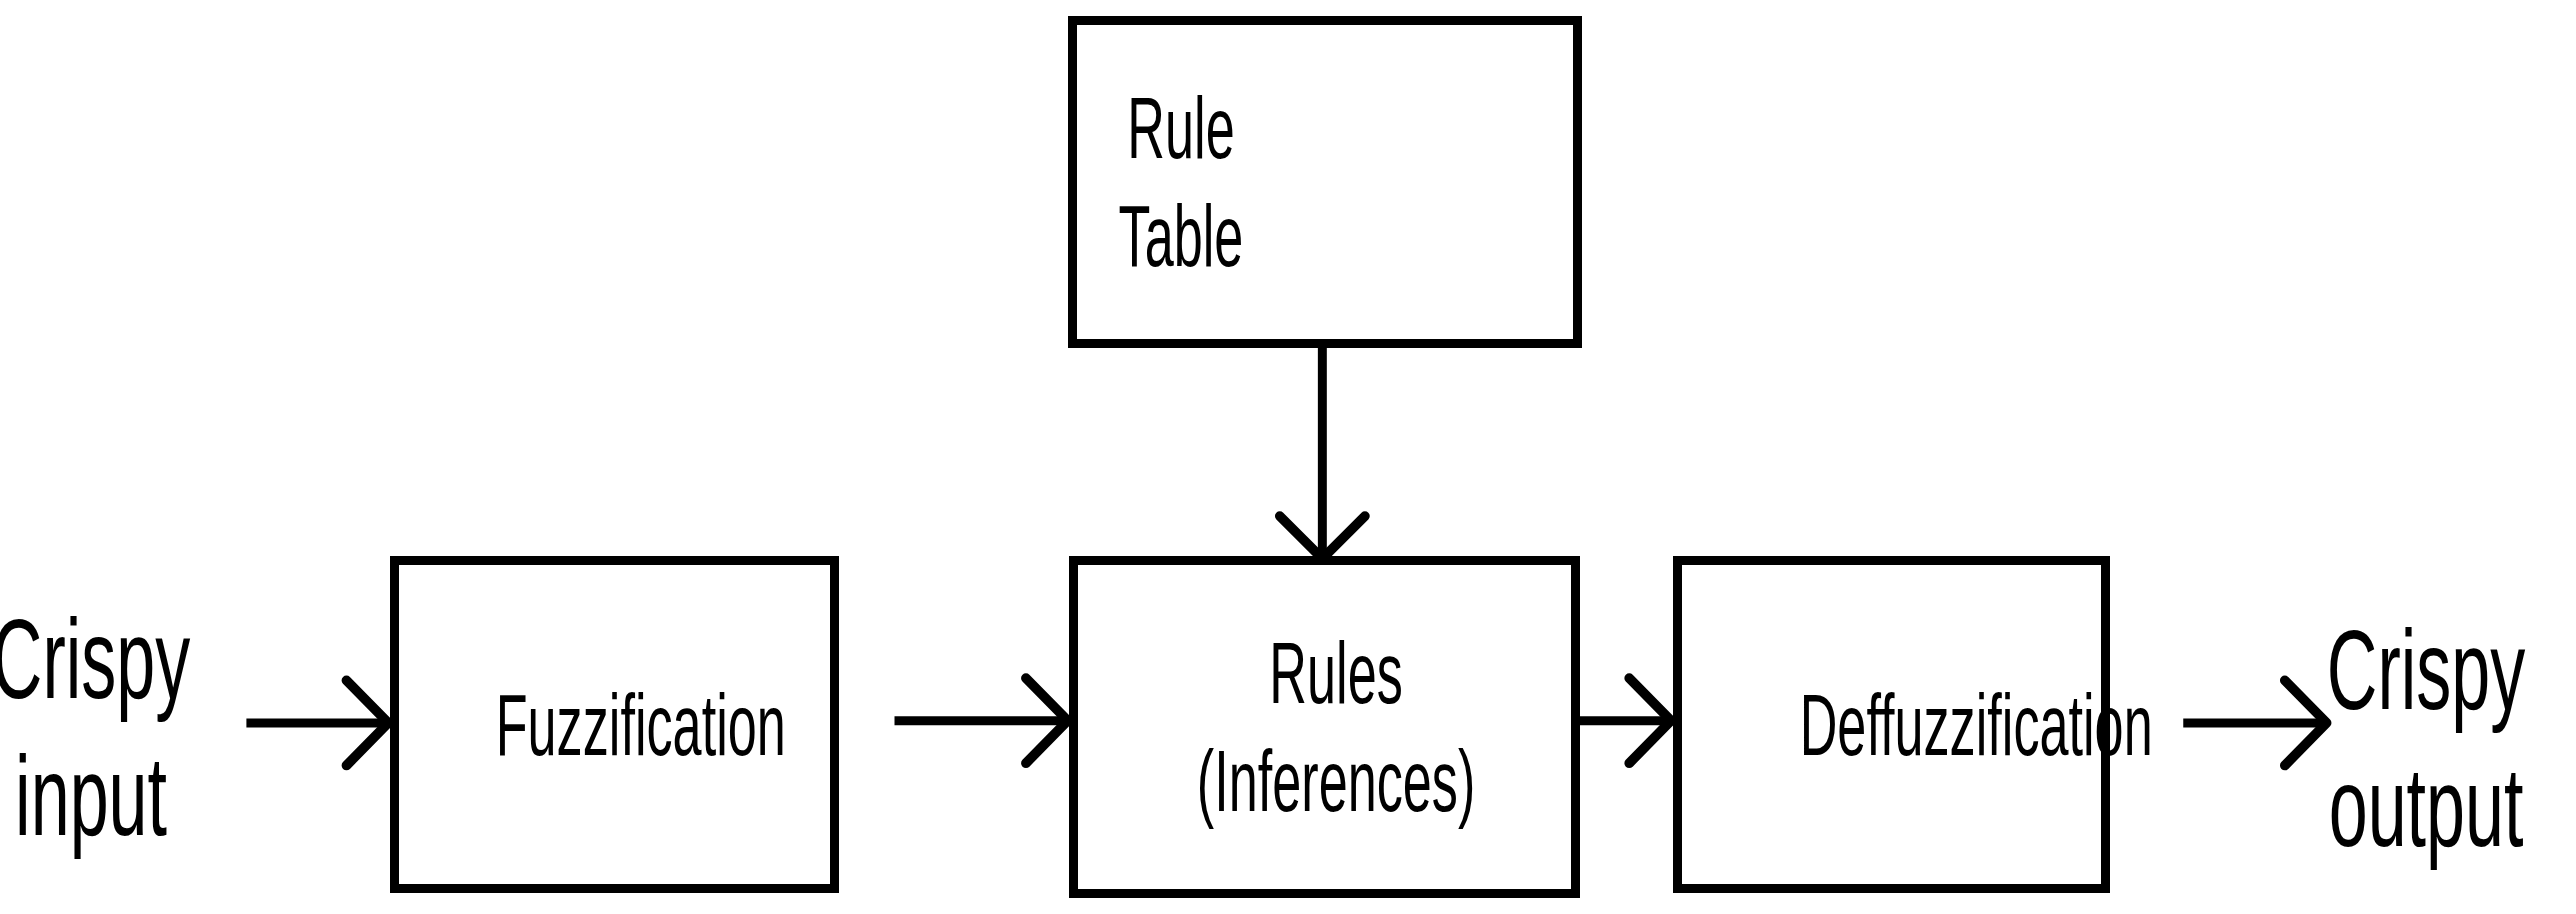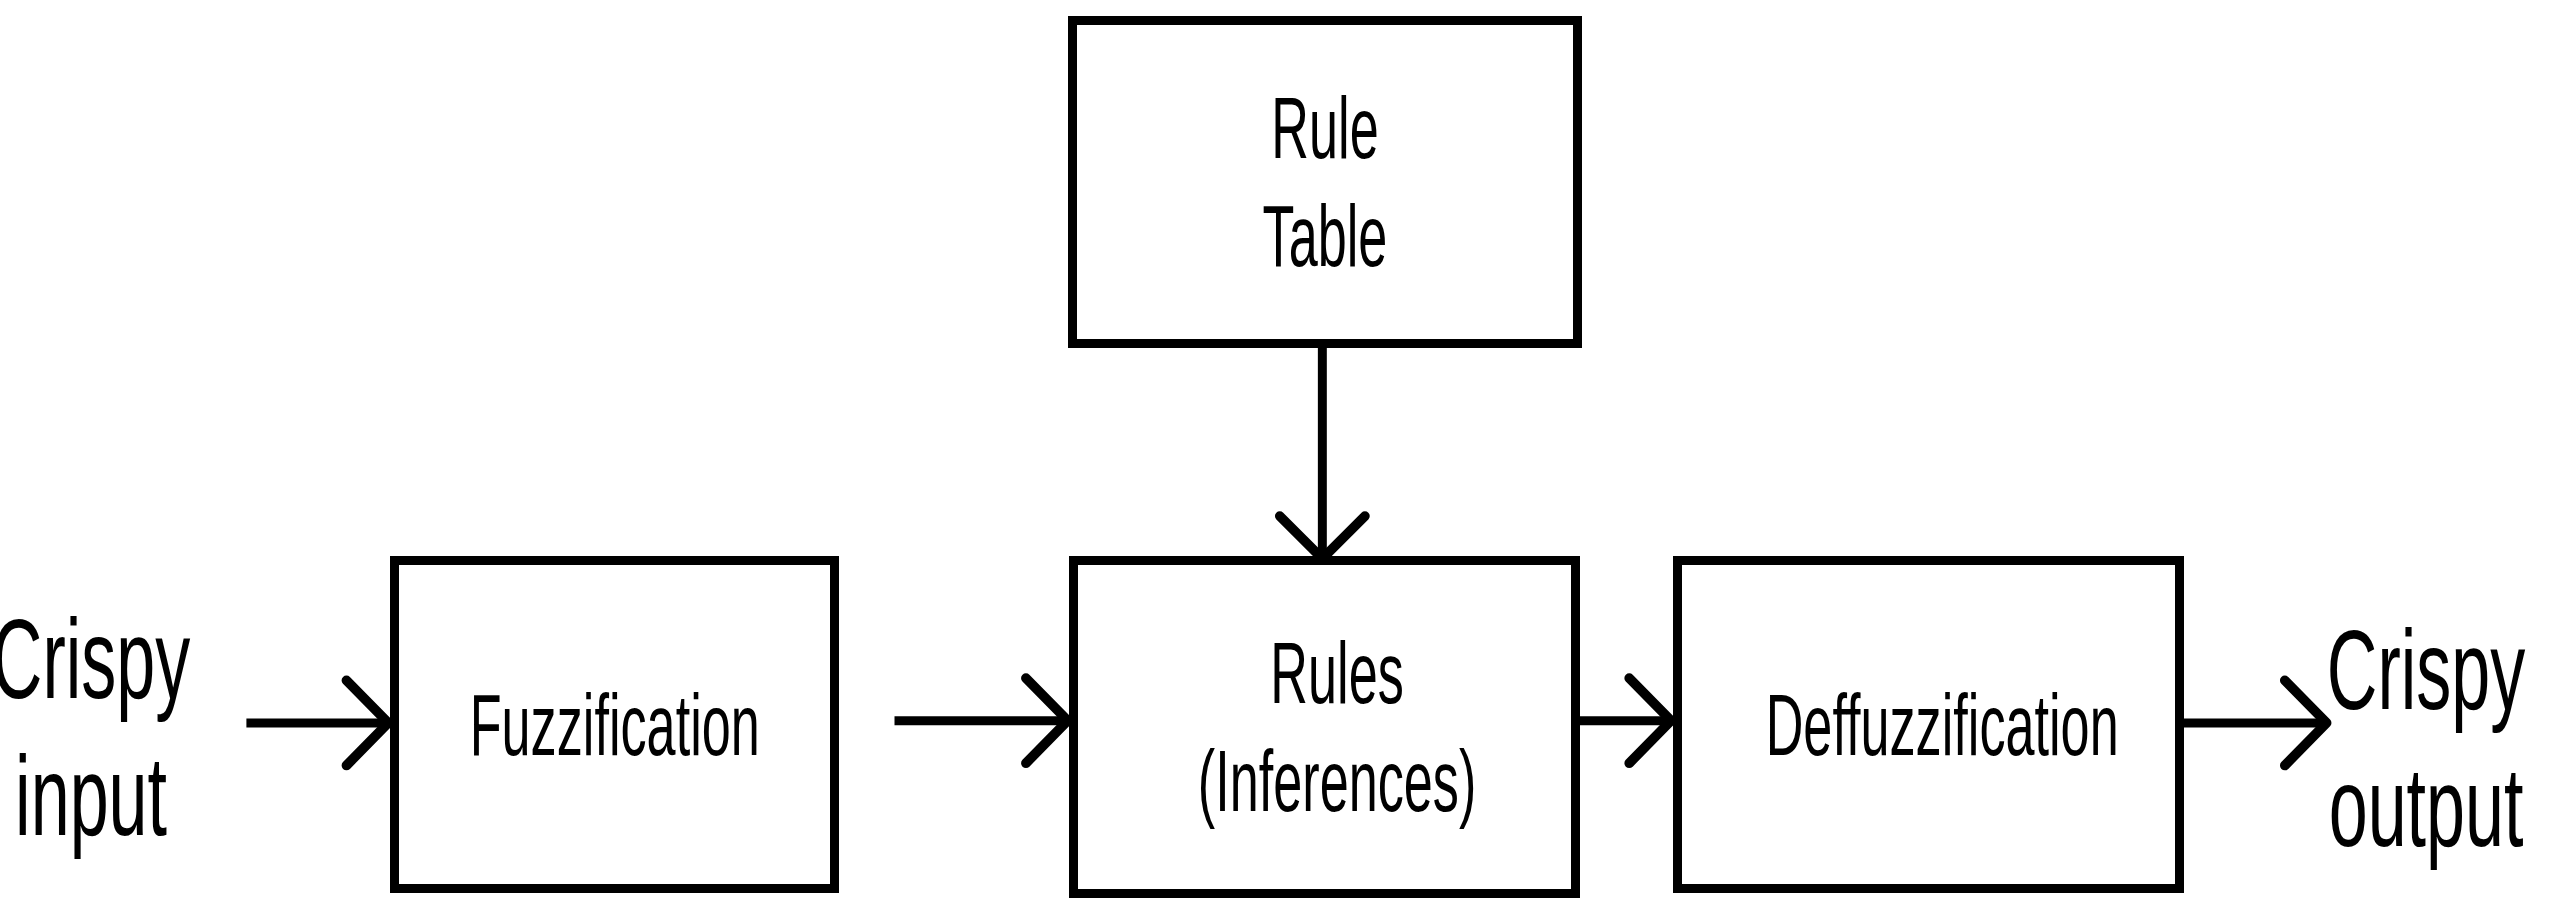--- a/index.html
+++ b/index.html
@@ -35,21 +35,20 @@
     stroke-linecap: round;
     stroke-linejoin: round;
   }
   .box {
     position: absolute;
     box-sizing: border-box;
     border: 9px solid #000000;
     background: #ffffff;
     display: flex;
     align-items: center;
-    justify-content: center;
     text-align: center;
   }
   .box-label {
     font-size: 87px;
     line-height: 108px;
     white-space: nowrap;
     transform: scaleX(0.60);
     transform-origin: center;
   }
   .side-text {
@@ -64,21 +63,21 @@
     line-height: 137px;
     white-space: nowrap;
     transform: scaleX(0.62);
     transform-origin: center;
   }
   .line { display: block; }
 
   #box-rule-table      { left: 1068px; top: 16.4px;  width: 514px; height: 332px; }
   #box-fuzzification   { left: 390px;  top: 556px; width: 449px; height: 337px; }
   #box-rules           { left: 1069px; top: 556px; width: 511px; height: 342px; padding-left: 26px; }
-  #box-defuzzification { left: 1673px; top: 556px; width: 511px; height: 337px; padding-left: 27px; }
+  #box-defuzzification { left: 1673px; top: 556px; width: 437px; height: 337px; }
 
   #text-crispy-input   { left: 0px;    top: 590px; width: 251px; height: 276px; }
   #text-crispy-output  { left: 2328px; top: 601px; width: 258px; height: 276px; }
 </style>
 </head>
 <body>
 
 <div id="canvas">
 
   <svg id="arrow-layer" viewBox="0 0 3450 1225" xmlns="http://www.w3.org/2000/svg">

